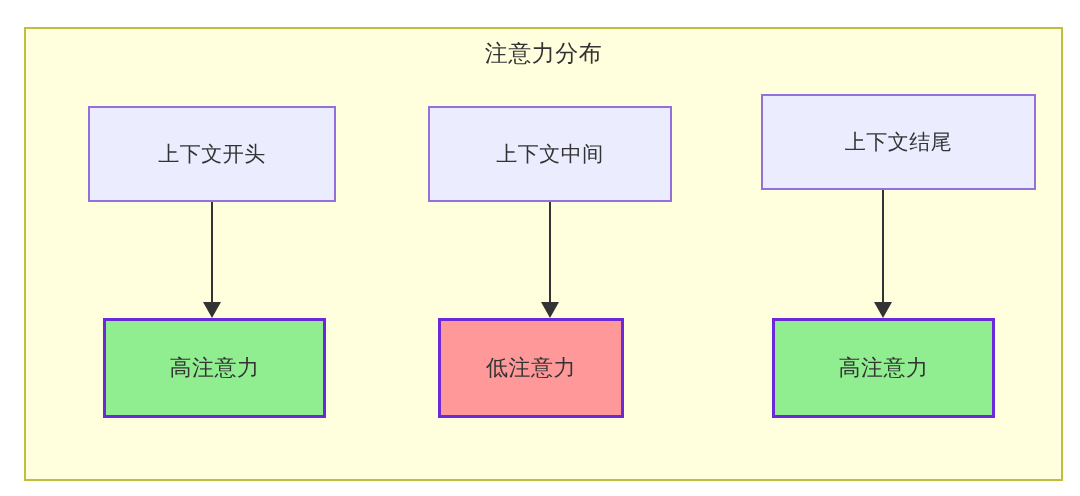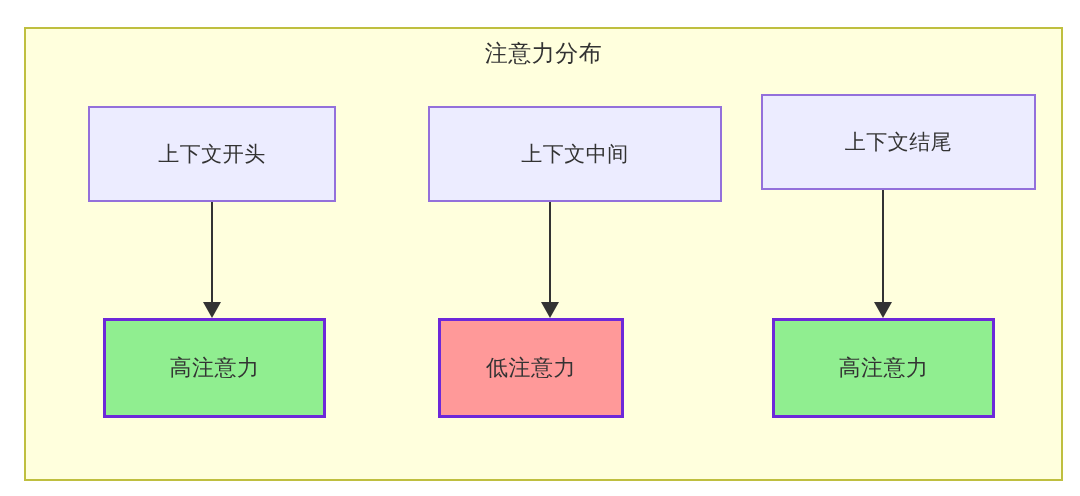--- a/index.html
+++ b/index.html
@@ -74,21 +74,21 @@
   .node.attn-high {
     background: #90ee90;
   }
 
   .node.attn-low {
     background: #f99;
   }
 
   
   #node-ctx-start  { left: 88px;  top: 94px;  width: 248px; height: 96px; }
-  #node-ctx-middle { left: 428px; top: 94px;  width: 294px; height: 96px; }
+  #node-ctx-middle { left: 428px; top: 94px;  width: 244px; height: 96px; }
   #node-ctx-end    { left: 761px; top: 82px;  width: 275px; height: 96px; }
 
   
   #node-attn-start  { left: 103px; top: 318px; width: 223px; height: 100px; }
   #node-attn-middle { left: 438px; top: 318px; width: 186px; height: 100px; }
   #node-attn-end    { left: 772px; top: 318px; width: 223px; height: 100px; }
 
   
   #edges {
     position: absolute;

